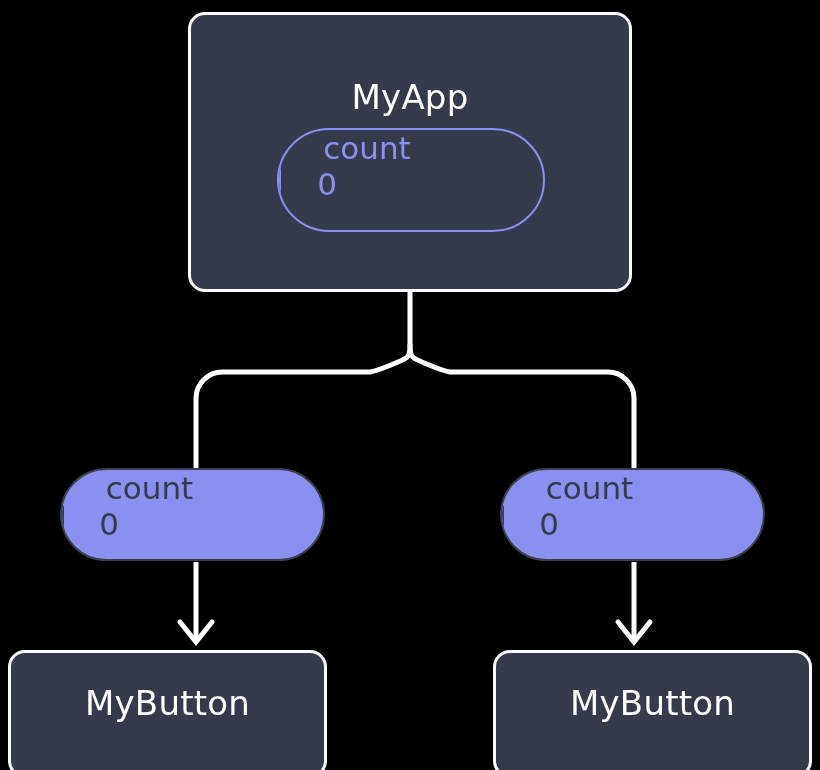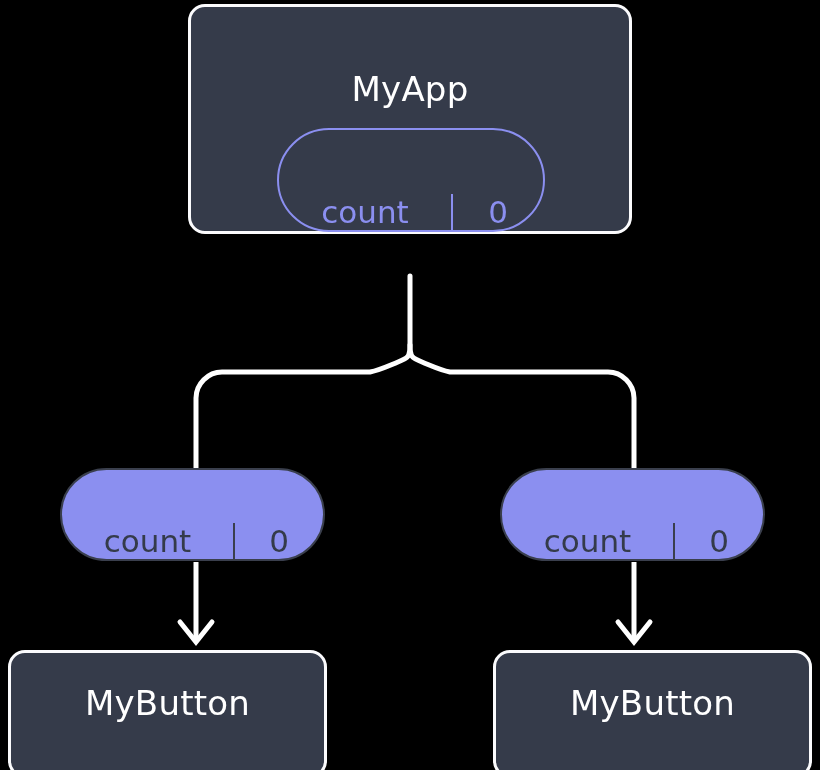--- a/index.html
+++ b/index.html
@@ -31,23 +31,23 @@
   
   .comp-box {
     position: absolute;
     box-sizing: border-box;
     background: #353b4a;
     border: 3px solid #fbfbfd;
     border-radius: 17px;
   }
   #myapp-box {
     left: 188px;
-    top: 4px;
+    top: 12px;
     width: 444px;
-    height: 230px;
+    height: 280px;
   }
   .comp-title {
     position: absolute;
     left: 0;
     right: 0;
     text-align: center;
     color: #ffffff;
     font-size: 34px;
     font-weight: 400;
     letter-spacing: 0.2px;
@@ -55,23 +55,24 @@
   }
   #myapp-title {
     top: 62px;
   }
 
   
   .pill {
     position: absolute;
     box-sizing: border-box;
     display: flex;
-    align-items: flex-end;
+    align-items: flex-start;
     border-radius: 999px;
     overflow: hidden;
+    flex-direction: column;
   }
   .pill-key,
   .pill-val {
     display: flex;
     align-items: center;
     justify-content: center;
     font-size: 31px;
     font-weight: 400;
     white-space: nowrap;
   }

